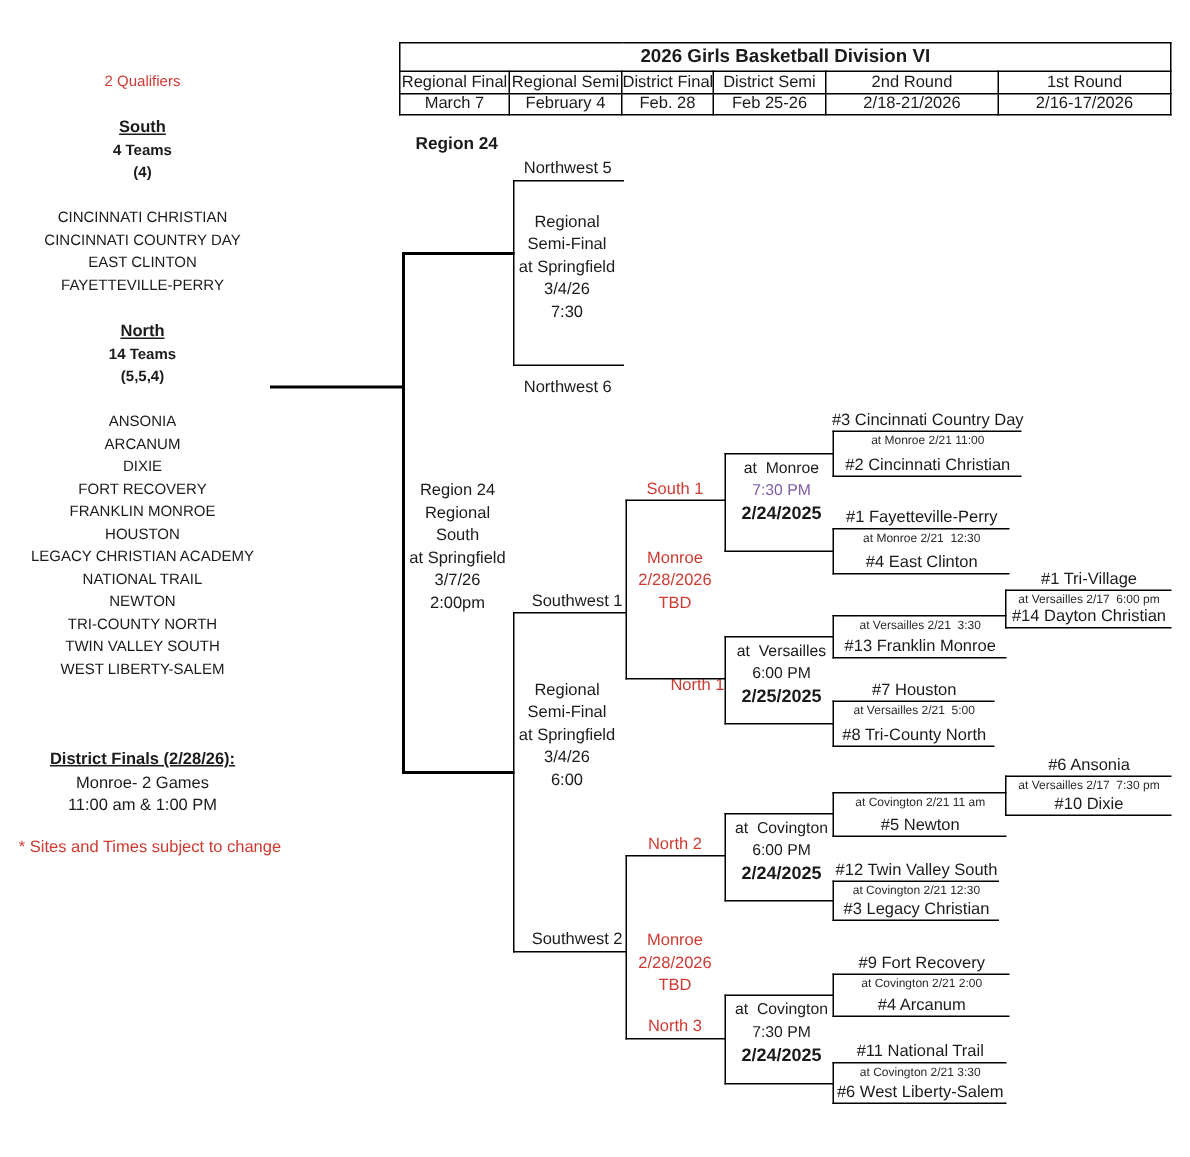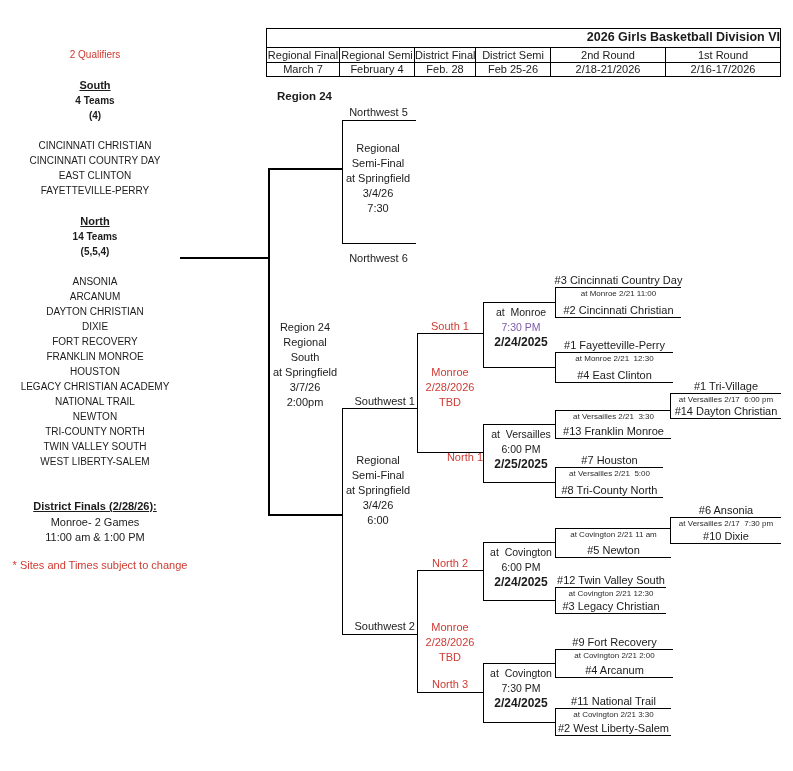--- a/index.html
+++ b/index.html
@@ -3,21 +3,21 @@
 <meta charset="utf-8">
 <style>
   html,body{margin:0;padding:0;background:#ffffff;}
   #canvas{
     position:relative;width:793px;height:771px;background:#ffffff;overflow:hidden;
     font-family:"Liberation Sans",sans-serif;color:#1b1b1b;
   }
   
   #round-table{position:absolute;left:266px;top:28px;border-collapse:collapse;table-layout:fixed;width:514px;}
   #round-table td{border:1.5px solid #000;text-align:center;padding:0;font-size:11px;line-height:1.1;overflow:hidden;white-space:nowrap;}
-  #round-table td.title{font-weight:bold;font-size:12.5px;height:18px;text-align:right;}
+  #round-table td.title{font-weight:bold;font-size:12.5px;height:18px;}
   #round-table tr.r2 td{height:14px;}
   #round-table tr.r3 td{height:13px;}
   
   .sb{position:absolute;left:0;width:190px;text-align:center;}
   .red{color:#cf3a32;}
   .bold{font-weight:bold;}
   .und{text-decoration:underline;}
   .sb.small{font-size:10px;}
   .sb.h{font-size:11px;}
   .teamlist{position:absolute;left:0;width:190px;text-align:center;font-size:10px;}
@@ -94,21 +94,20 @@
       <div>FAYETTEVILLE-PERRY</div>
     </div>
 
   <div class="sb h bold und" style="top:215px">North</div>
   <div class="sb small bold" style="top:231px">14 Teams</div>
   <div class="sb small bold" style="top:246px">(5,5,4)</div>
   <div class="teamlist" style="top:274px">
 
   <div>ANSONIA</div>
       <div>ARCANUM</div>
-      <div>DAYTON CHRISTIAN</div>
       <div>DIXIE</div>
       <div>FORT RECOVERY</div>
       <div>FRANKLIN MONROE</div>
       <div>HOUSTON</div>
       <div>LEGACY CHRISTIAN ACADEMY</div>
       <div>NATIONAL TRAIL</div>
       <div>NEWTON</div>
       <div>TRI-COUNTY NORTH</div>
       <div>TWIN VALLEY SOUTH</div>
       <div>WEST LIBERTY-SALEM</div>
@@ -229,21 +228,21 @@
     <div class="t-in">#3 Legacy Christian</div>
   </div>
   <div class="game" style="left:555px;top:649px;width:117px;height:27px;">
     <div class="t-above">#9 Fort Recovery</div>
     <div class="g-info">at Covington 2/21 2:00</div>
     <div class="t-in">#4 Arcanum</div>
   </div>
   <div class="game" style="left:555px;top:708px;width:115px;height:26px;">
     <div class="t-above">#11 National Trail</div>
     <div class="g-info">at Covington 2/21 3:30</div>
-    <div class="t-in">#2 West Liberty-Salem</div>
+    <div class="t-in">#6 West Liberty-Salem</div>
   </div>
 
   <div class="game" style="left:670px;top:393px;width:110px;height:24px;">
     <div class="t-above">#1 Tri-Village</div>
     <div class="g-info">at Versailles 2/17  6:00 pm</div>
     <div class="t-in">#14 Dayton Christian</div>
   </div>
   <div class="game" style="left:670px;top:517px;width:110px;height:25px;">
     <div class="t-above">#6 Ansonia</div>
     <div class="g-info">at Versailles 2/17  7:30 pm</div>

